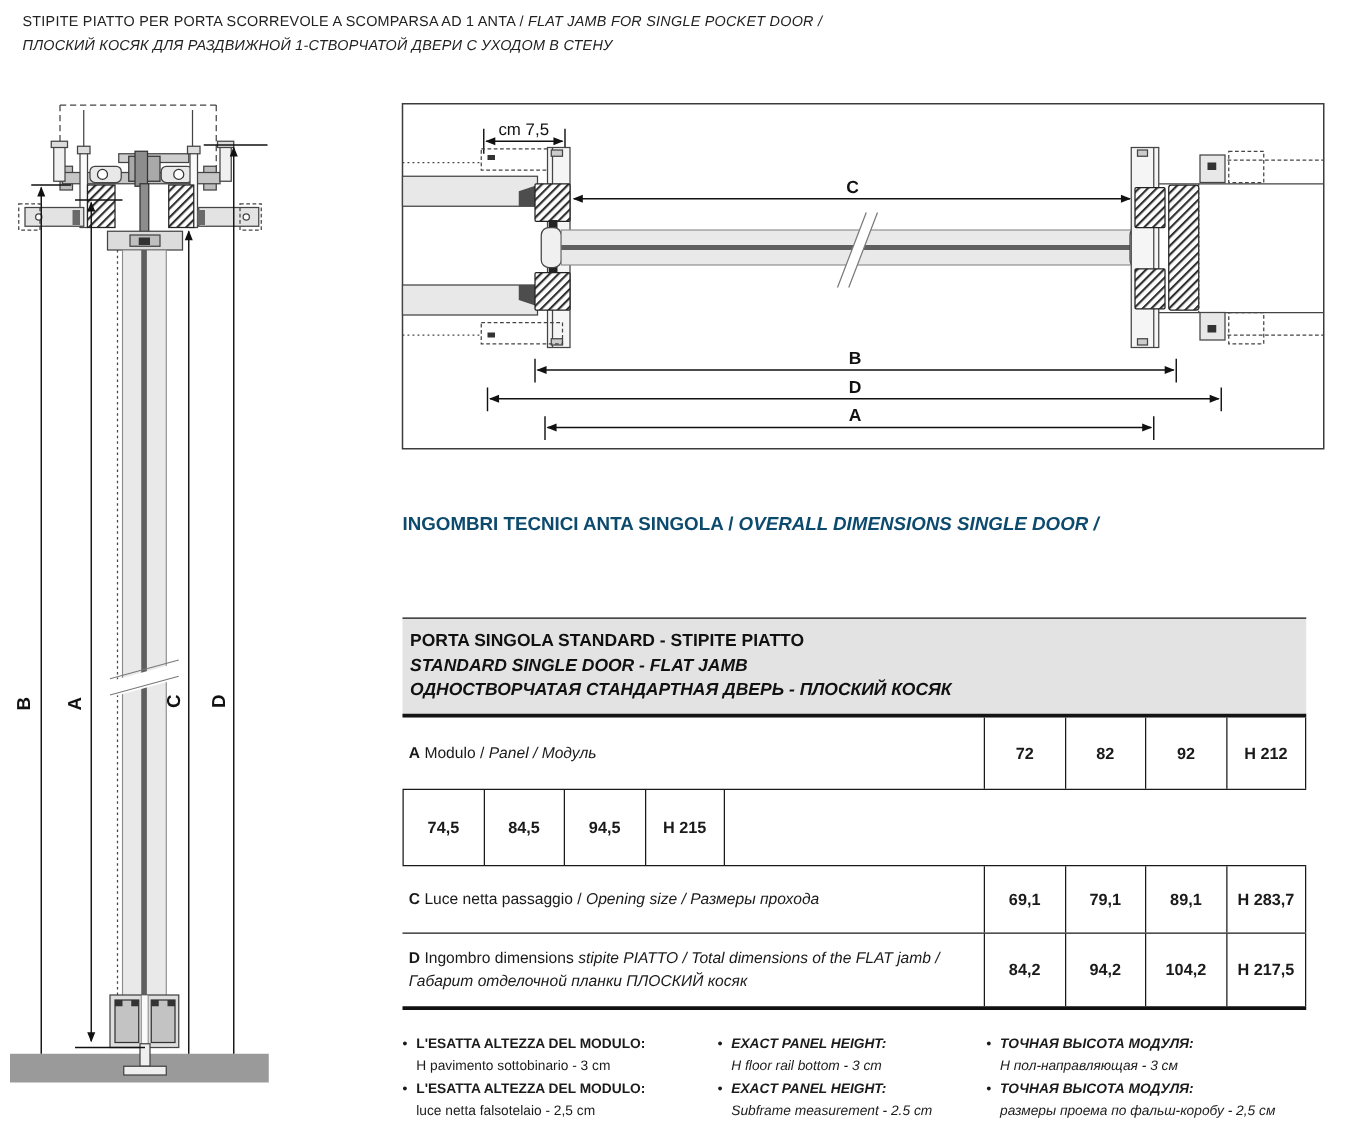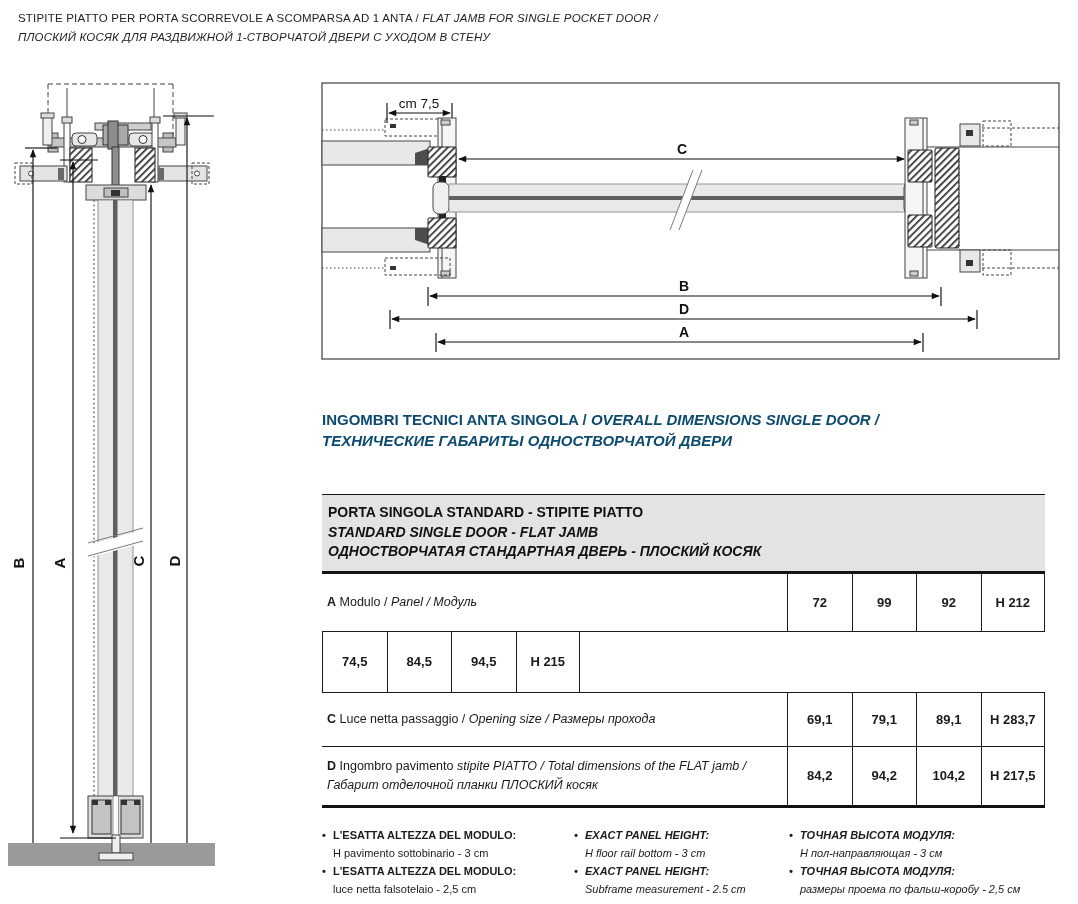--- a/index.html
+++ b/index.html
@@ -262,36 +262,35 @@
 
   <g>
     <path d="M118,255 V274 M605,255 V274" class="dim"></path>
     <line x1="120" y1="264" x2="603" y2="264" class="dim" marker-start="url(#ar2)" marker-end="url(#ar2)"></line>
     <text class="dimlbl" x="366" y="259" text-anchor="middle">A</text>
   </g>
 </svg>
 
 <div class="abs section-heading">
   <div><span class="it-part">INGOMBRI TECNICI ANTA SINGOLA / </span><span class="en-part">OVERALL DIMENSIONS SINGLE DOOR /</span></div>
-  <div class="ru-part">ТЕХНИЧЕСКИЕ ГАБАРИТЫ ОДНОСТВОРЧАТОЙ ДВЕРИ</div>
 </div>
 
 <div class="abs dim-table">
   <div class="tband">
     <div>PORTA SINGOLA STANDARD - STIPITE PIATTO</div>
     <div class="i">STANDARD SINGLE DOOR - FLAT JAMB</div>
     <div class="i">ОДНОСТВОРЧАТАЯ СТАНДАРТНАЯ ДВЕРЬ - ПЛОСКИЙ КОСЯК</div>
   </div>
 
   <div class="trow h58">
     <div class="lbl">
       <div><b>A</b> <span>Modulo / </span><span class="i">Panel / Модуль</span></div>
     </div>
     <div class="val">72</div>
-    <div class="val">99</div>
+    <div class="val">82</div>
     <div class="val">92</div>
     <div class="val">H 212</div>
   </div>
 
   <div class="trow h61">
     <div class="val">74,5</div>
     <div class="val">84,5</div>
     <div class="val">94,5</div>
     <div class="val">H 215</div>
   </div>
@@ -301,21 +300,21 @@
       <div><b>C</b> <span>Luce netta passaggio / </span><span class="i">Opening size / Размеры прохода</span></div>
     </div>
     <div class="val">69,1</div>
     <div class="val">79,1</div>
     <div class="val">89,1</div>
     <div class="val">H 283,7</div>
   </div>
 
   <div class="trow h62">
     <div class="lbl">
-      <div><b>D</b> <span>Ingombro pavimento </span><span class="i">stipite PIATTO / Total dimensions of the FLAT jamb /</span></div>
+      <div><b>D</b> <span>Ingombro dimensions </span><span class="i">stipite PIATTO / Total dimensions of the FLAT jamb /</span></div>
       <div class="i">Габарит отделочной планки ПЛОСКИЙ косяк</div>
     </div>
     <div class="val">84,2</div>
     <div class="val">94,2</div>
     <div class="val">104,2</div>
     <div class="val">H 217,5</div>
   </div>
 </div>
 
 <div class="abs fcol fcol-it">

